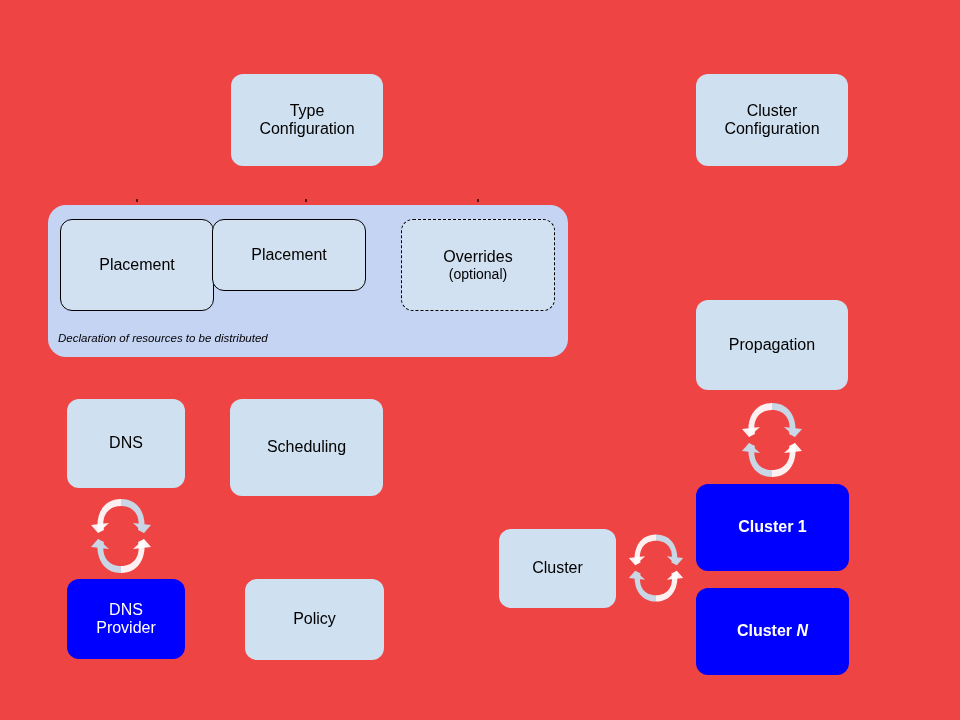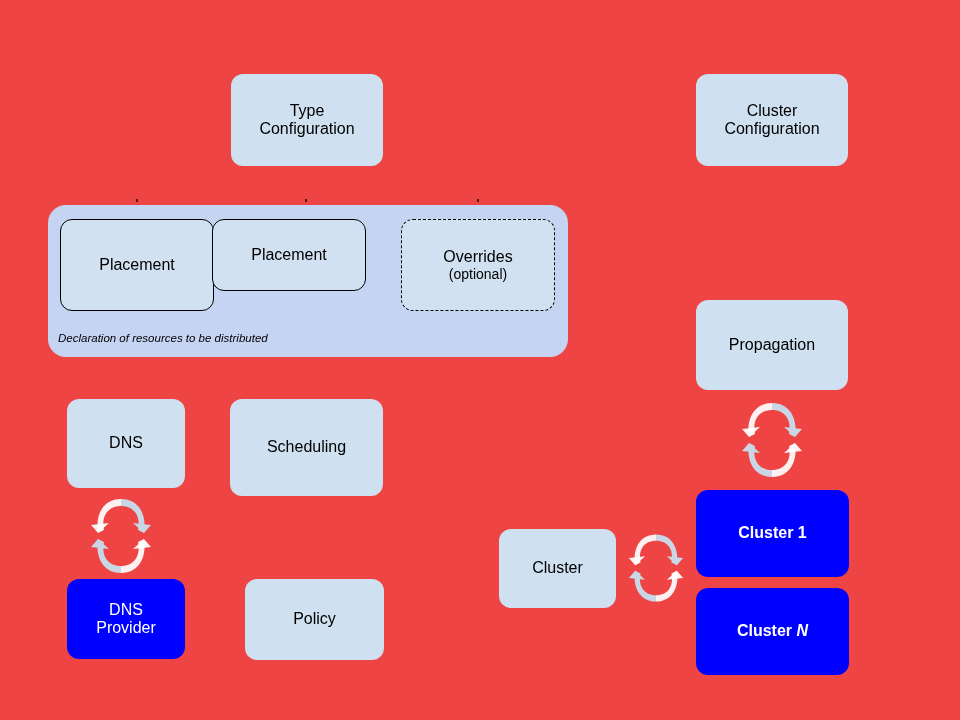--- a/index.html
+++ b/index.html
@@ -217,21 +217,21 @@
       <path d="M55,40 L62,32 L44,30 Z" fill="#c8d6e5"></path>
       <path d="M32,80 C14,80 6,64 9,46 L15,49 C12,63 19,73 32,73 Z" fill="#c8d6e5"></path>
       <path d="M9,46 L2,54 L20,56 Z" fill="#c8d6e5"></path>
       <path d="M32,6 C14,6 6,22 9,40 L15,37 C12,23 19,13 32,13 Z" fill="#ffffff" opacity="0.92"></path>
       <path d="M9,40 L2,32 L20,30 Z" fill="#ffffff" opacity="0.92"></path>
       <path d="M32,80 C50,80 58,64 55,46 L49,49 C52,63 45,73 32,73 Z" fill="#ffffff" opacity="0.92"></path>
       <path d="M55,46 L62,54 L44,56 Z" fill="#ffffff" opacity="0.92"></path>
     </svg>
   </div>
 
-  <div class="node node-blue bold" style="left:696px; top:484px; width:153px; height:87px;margin-top:6px;">
+  <div class="node node-blue bold" style="left:696px; top:484px; width:153px; height:87px;">
     <span>Cluster 1</span>
   </div>
 
   <div class="node node-blue bold" style="left:696px; top:588px; width:153px; height:87px;text-align:right;">
     <span><span>Cluster </span><span class="ital">N</span></span>
   </div>
 
 </div>
 
 </body></html>

